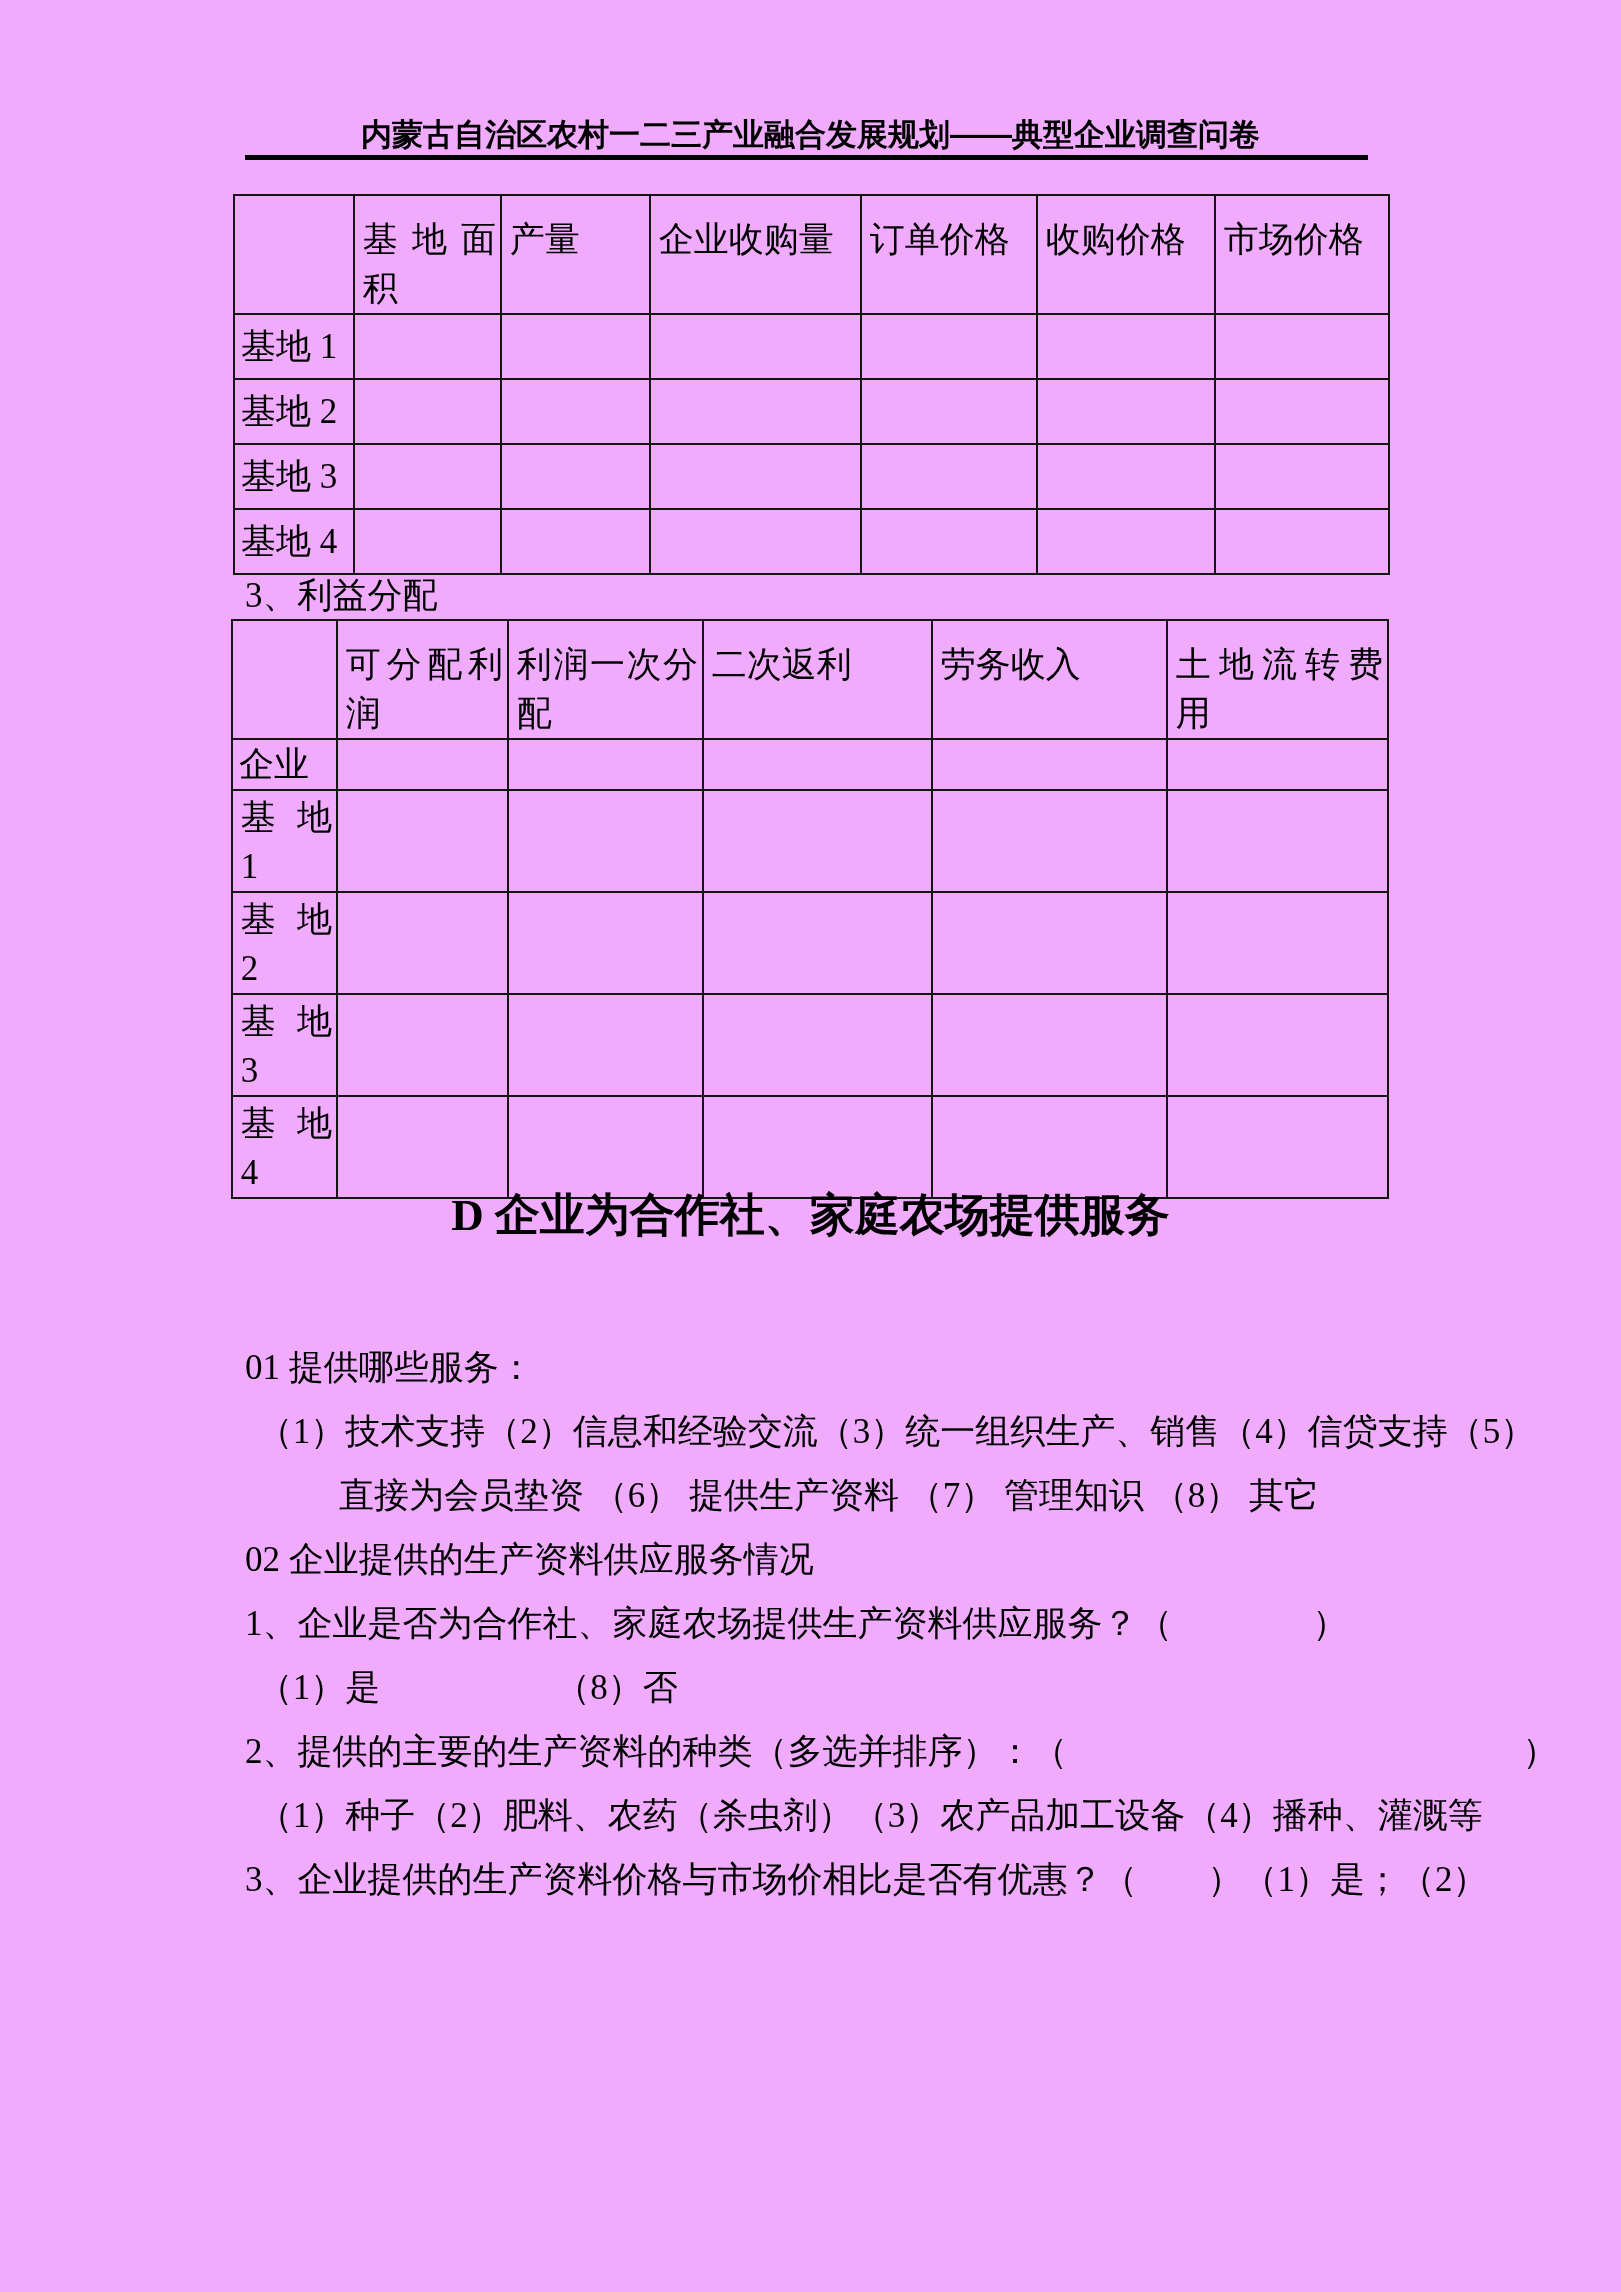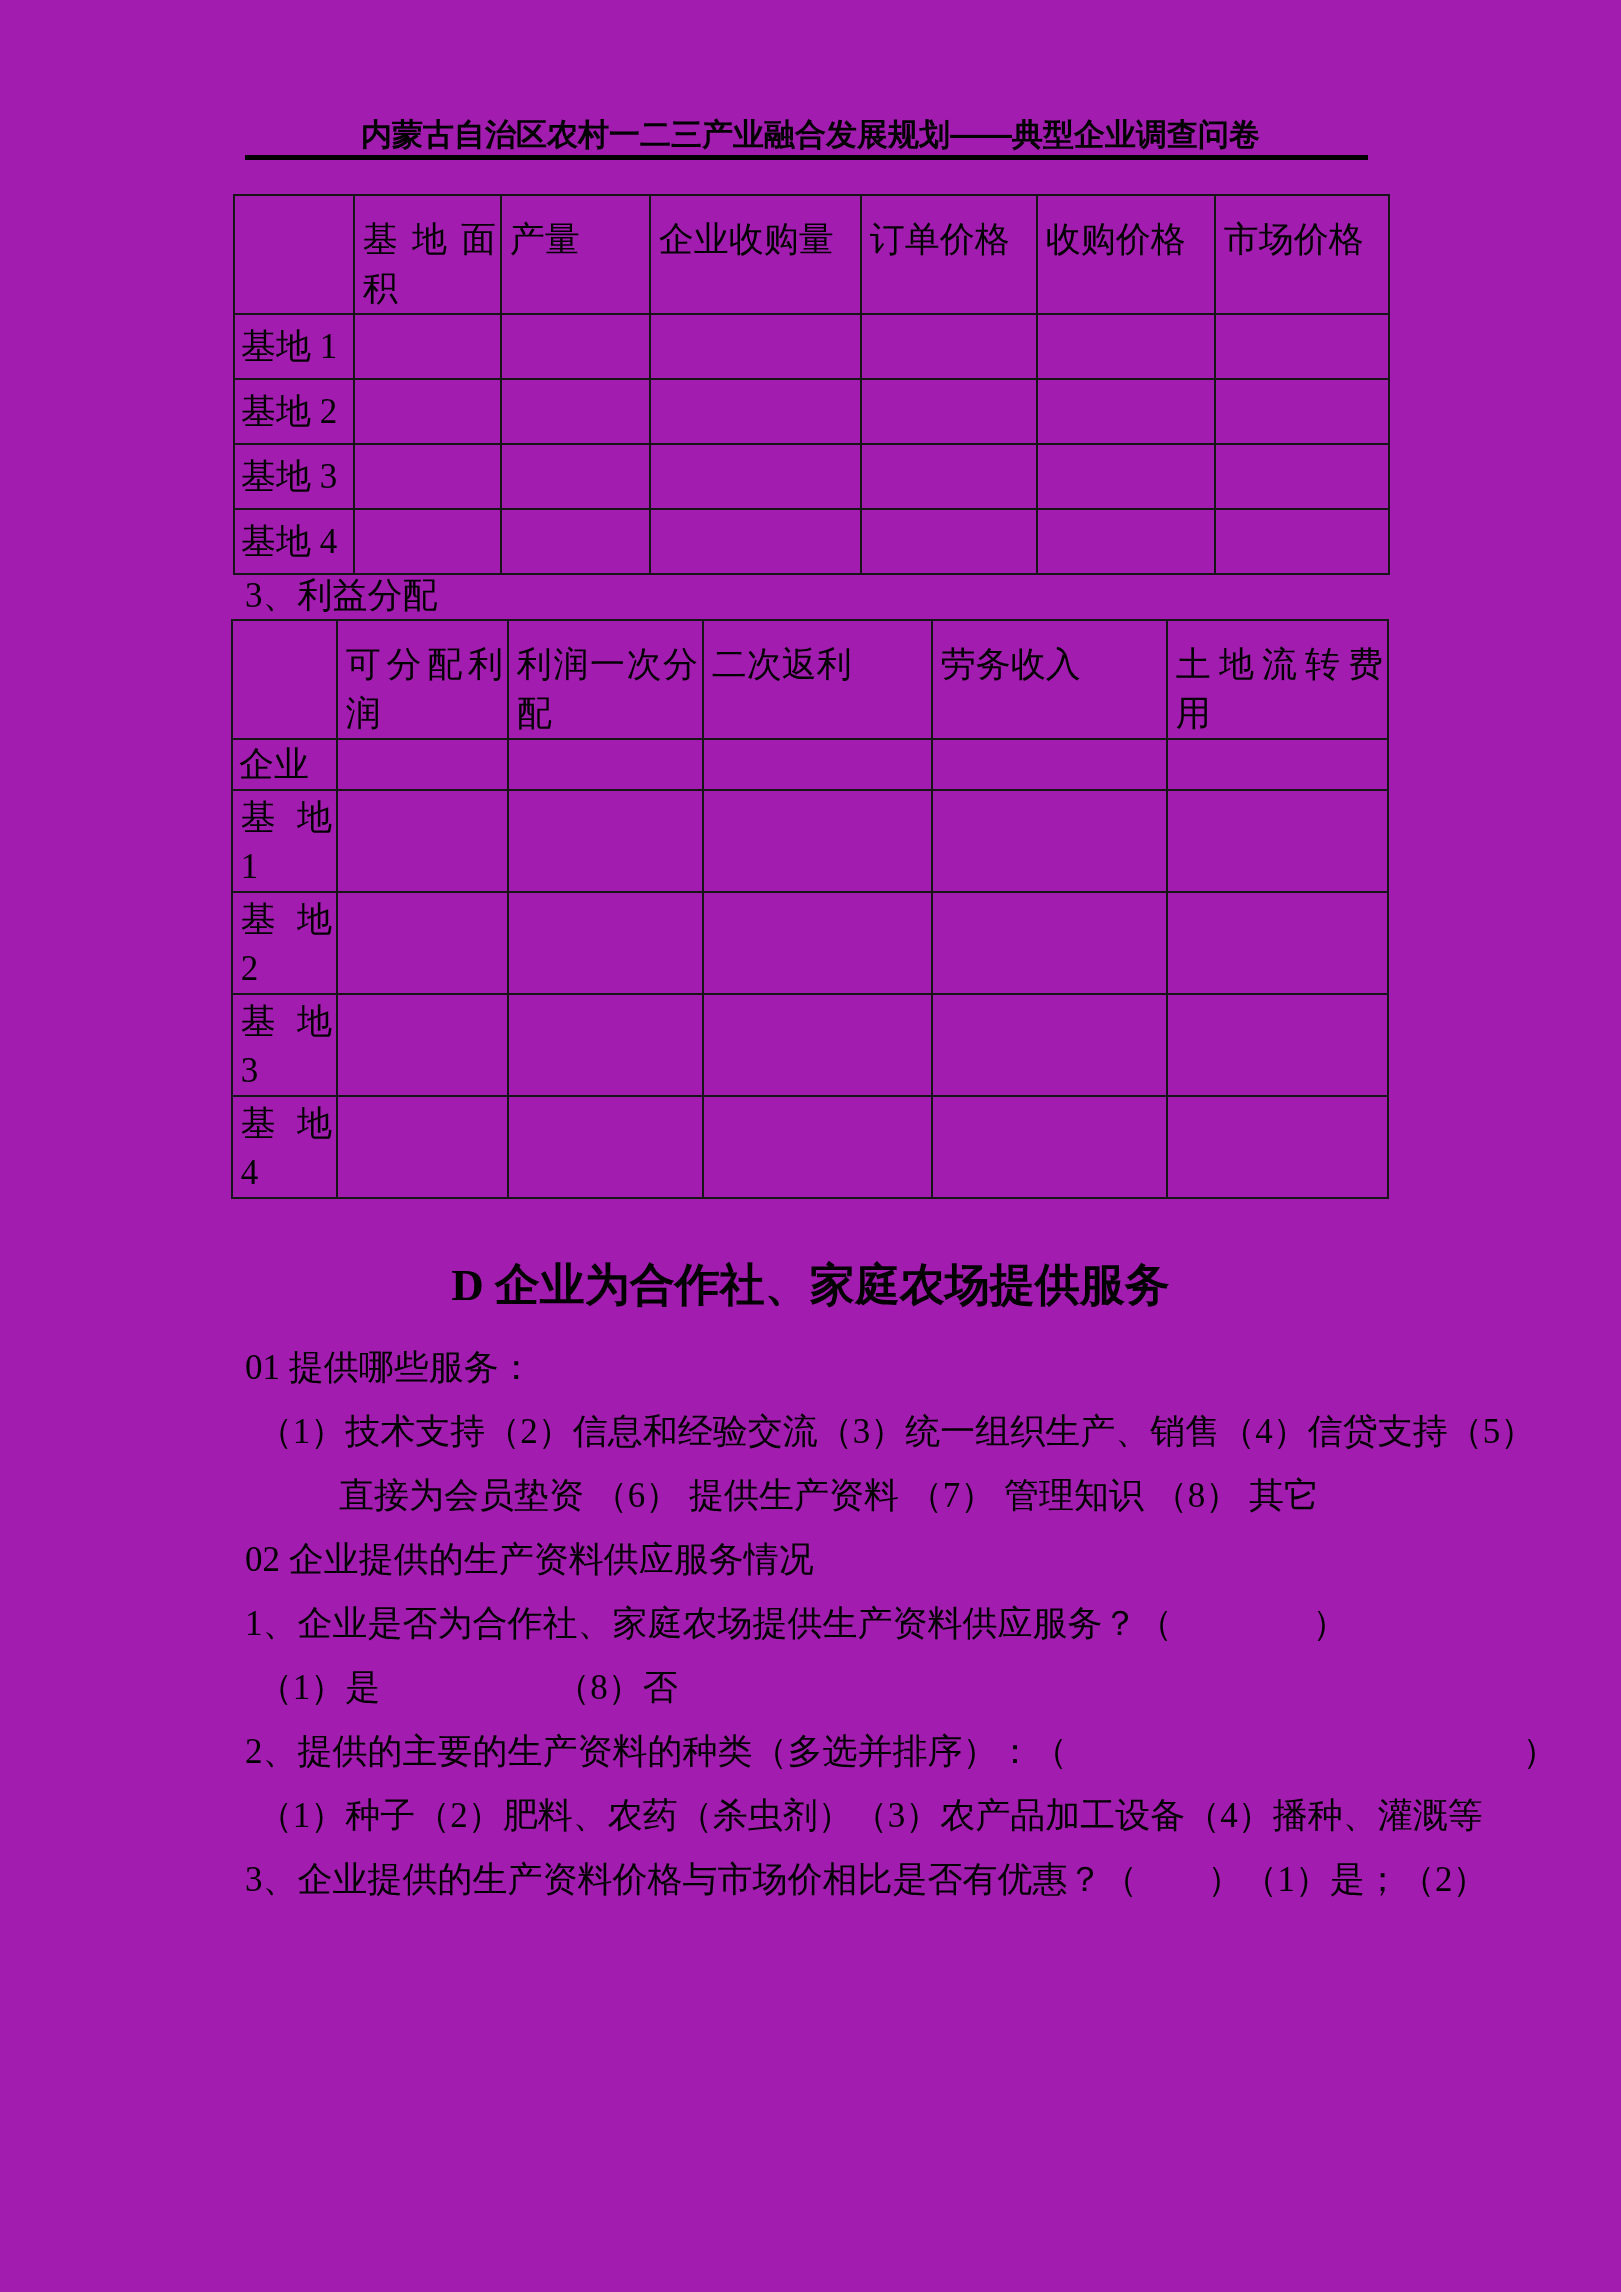--- a/index.html
+++ b/index.html
@@ -1,18 +1,18 @@
 <!DOCTYPE html>
 <html><head>
 <meta charset="utf-8">
 <style>
   * { margin:0; padding:0; box-sizing:border-box; }
   html,body { background:#ffffff; }
   .page {
-    position:relative; width:1621px; height:2293px; background:#a21caf;
+    position:relative; width:1621px; height:2293px; background:#f0abfc;
     color:#000; overflow:hidden;
     font-family:"Liberation Serif","DejaVu Serif",serif;
   }
   .title {
     position:absolute; top:114px; left:0; width:100%;
     text-align:center; font-weight:bold; font-size:31px; line-height:41px;
     font-family:"Liberation Sans","DejaVu Sans",sans-serif;
   }
   .rule { position:absolute; left:245px; top:155px; width:1123px; height:4.9px; background:#000; }
 
@@ -23,21 +23,21 @@
   table.t td { border:2.9px solid #151515; vertical-align:middle; padding:0 3.9px 0 7.8px; overflow:hidden; }
   table.t td.h { vertical-align:top; padding-top:19px; text-align:justify; }
   table.t td.lblj { vertical-align:top; padding-top:2px; text-align:justify; }
   table.t td.lbl { padding-left:5.9px; }
   .t1 { left:233px; top:194px; width:1156px; }
   .t2 { left:231px; top:619px; width:1156px; }
 
   .sec-label { position:absolute; left:245px; top:571px; font-size:35px; line-height:49px; }
 
   .d-heading {
-    position:absolute; top:1254px; left:0; width:100%;
+    position:absolute; top:1184px; left:0; width:100%;
     text-align:center; font-weight:bold; font-size:45px; line-height:63px;
   }
 
   .body-text { position:absolute; left:245px; top:1336px; width:1176px; font-size:35px; }
   .line { height:64px; line-height:64px; white-space:pre; }
   .ind1 { padding-left:12.7px; }
   .ind2 { padding-left:94px; }
 
   .footer {
     position:absolute; top:2094px; left:0; width:100%;

